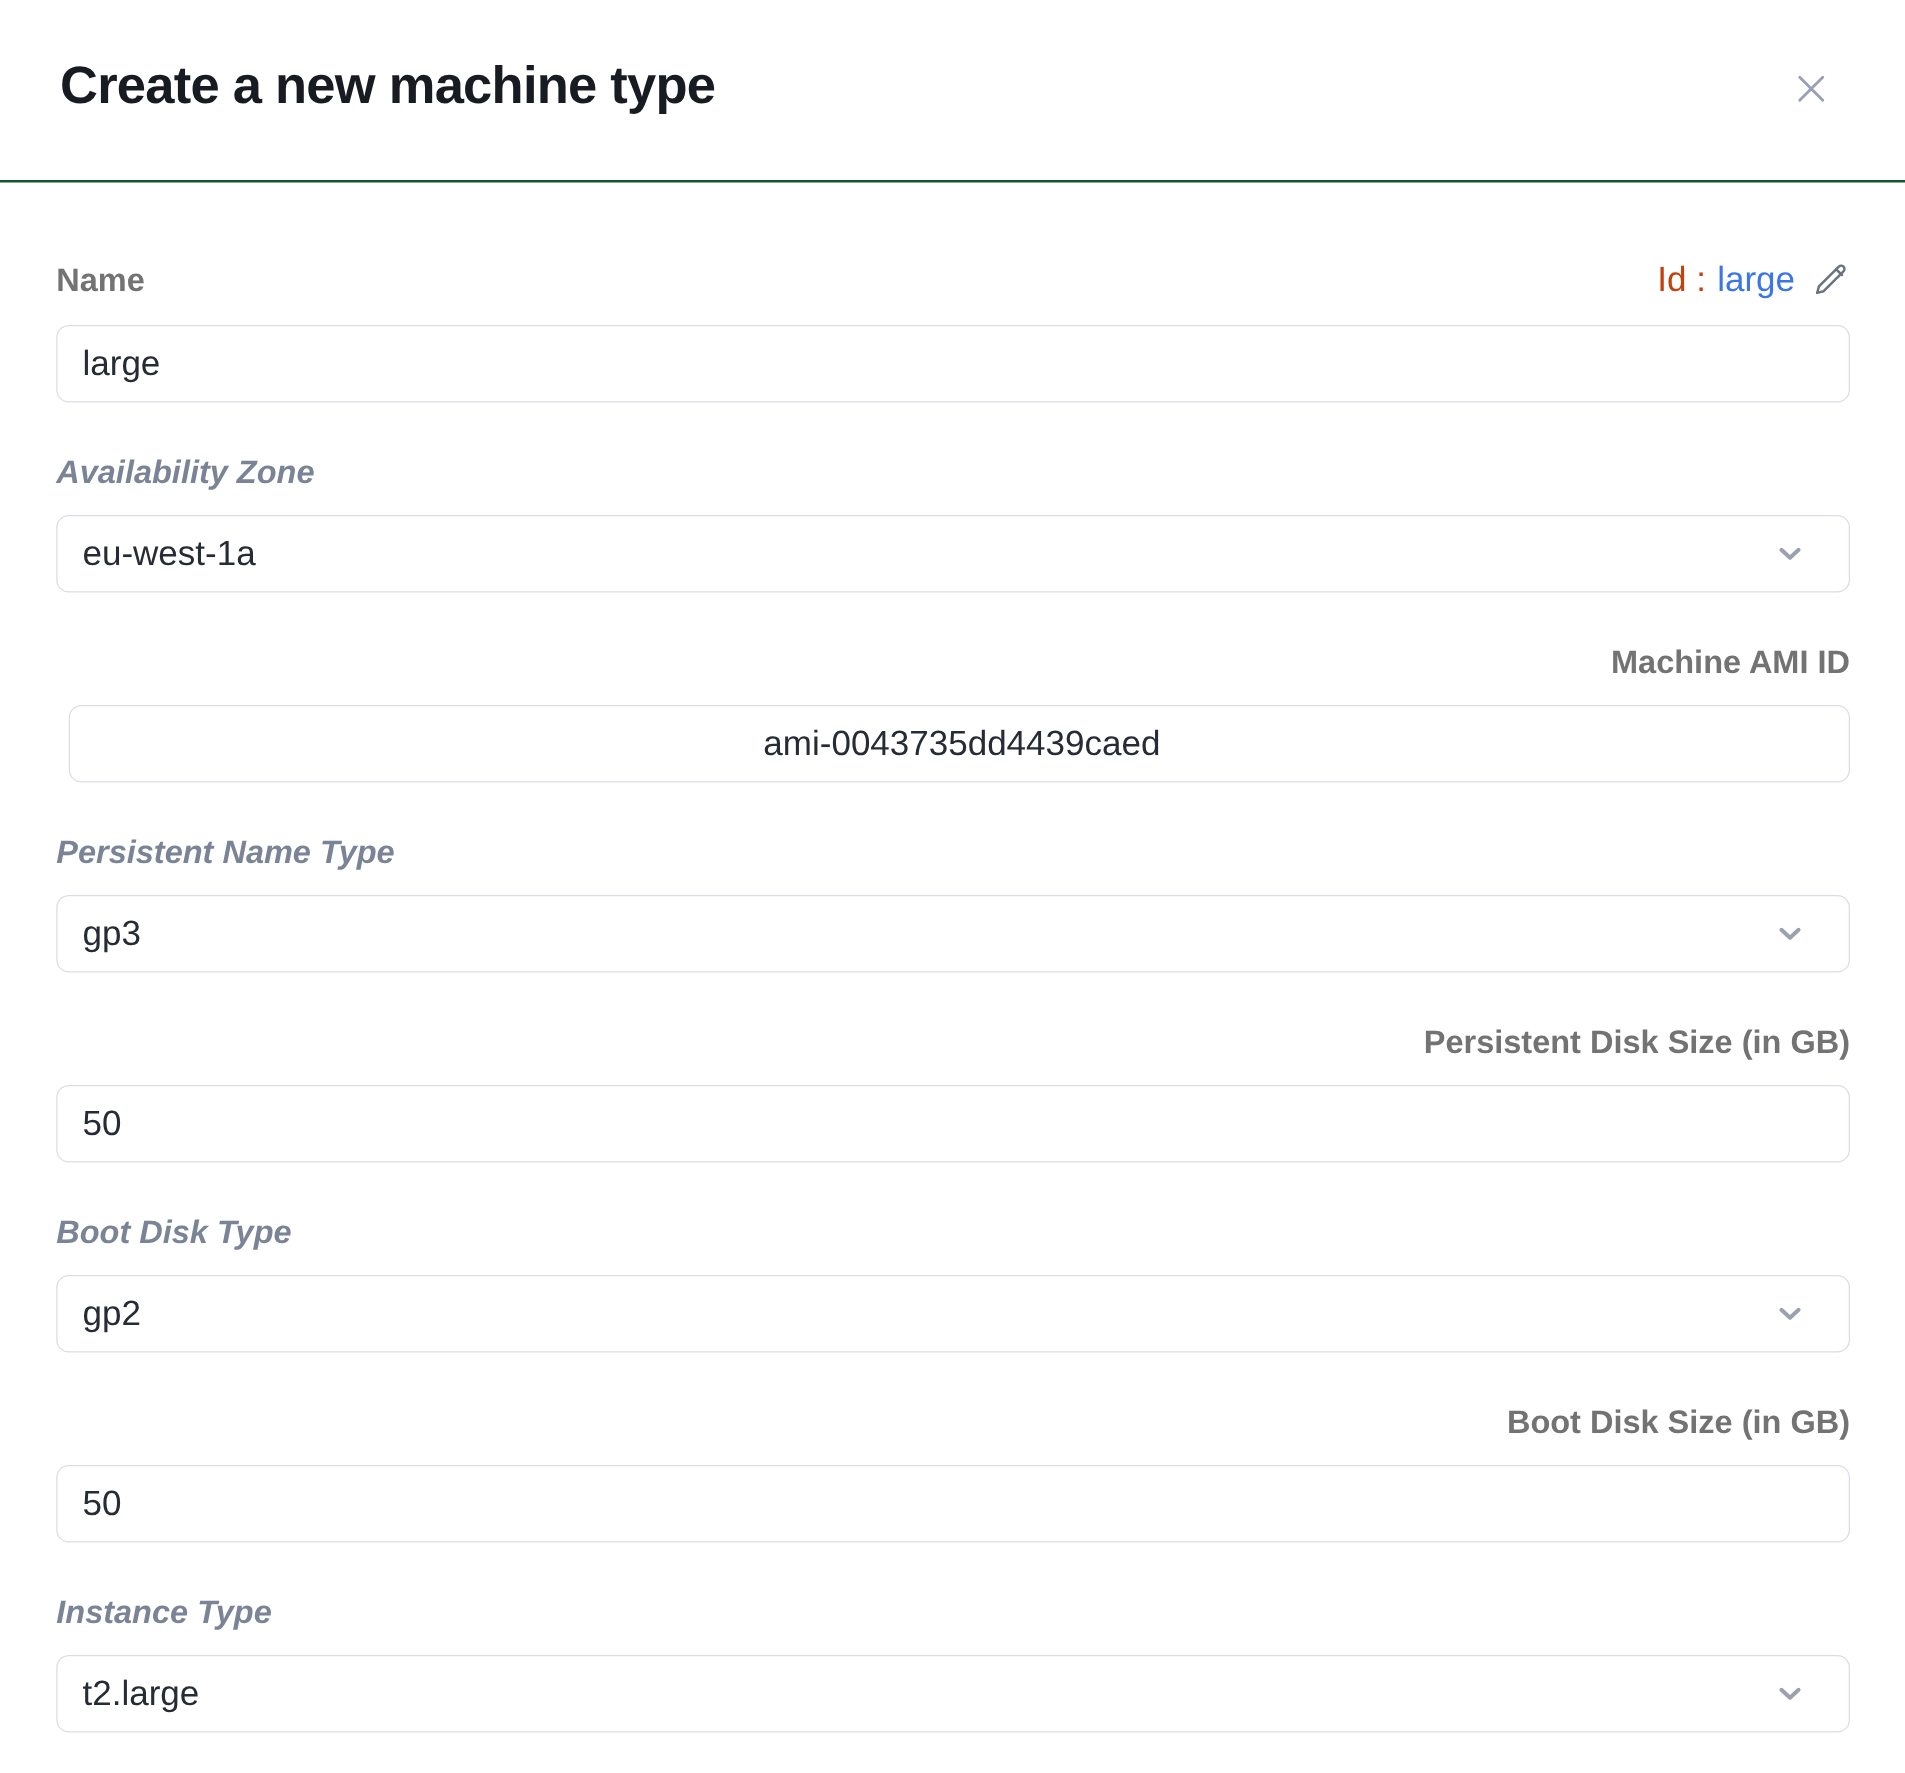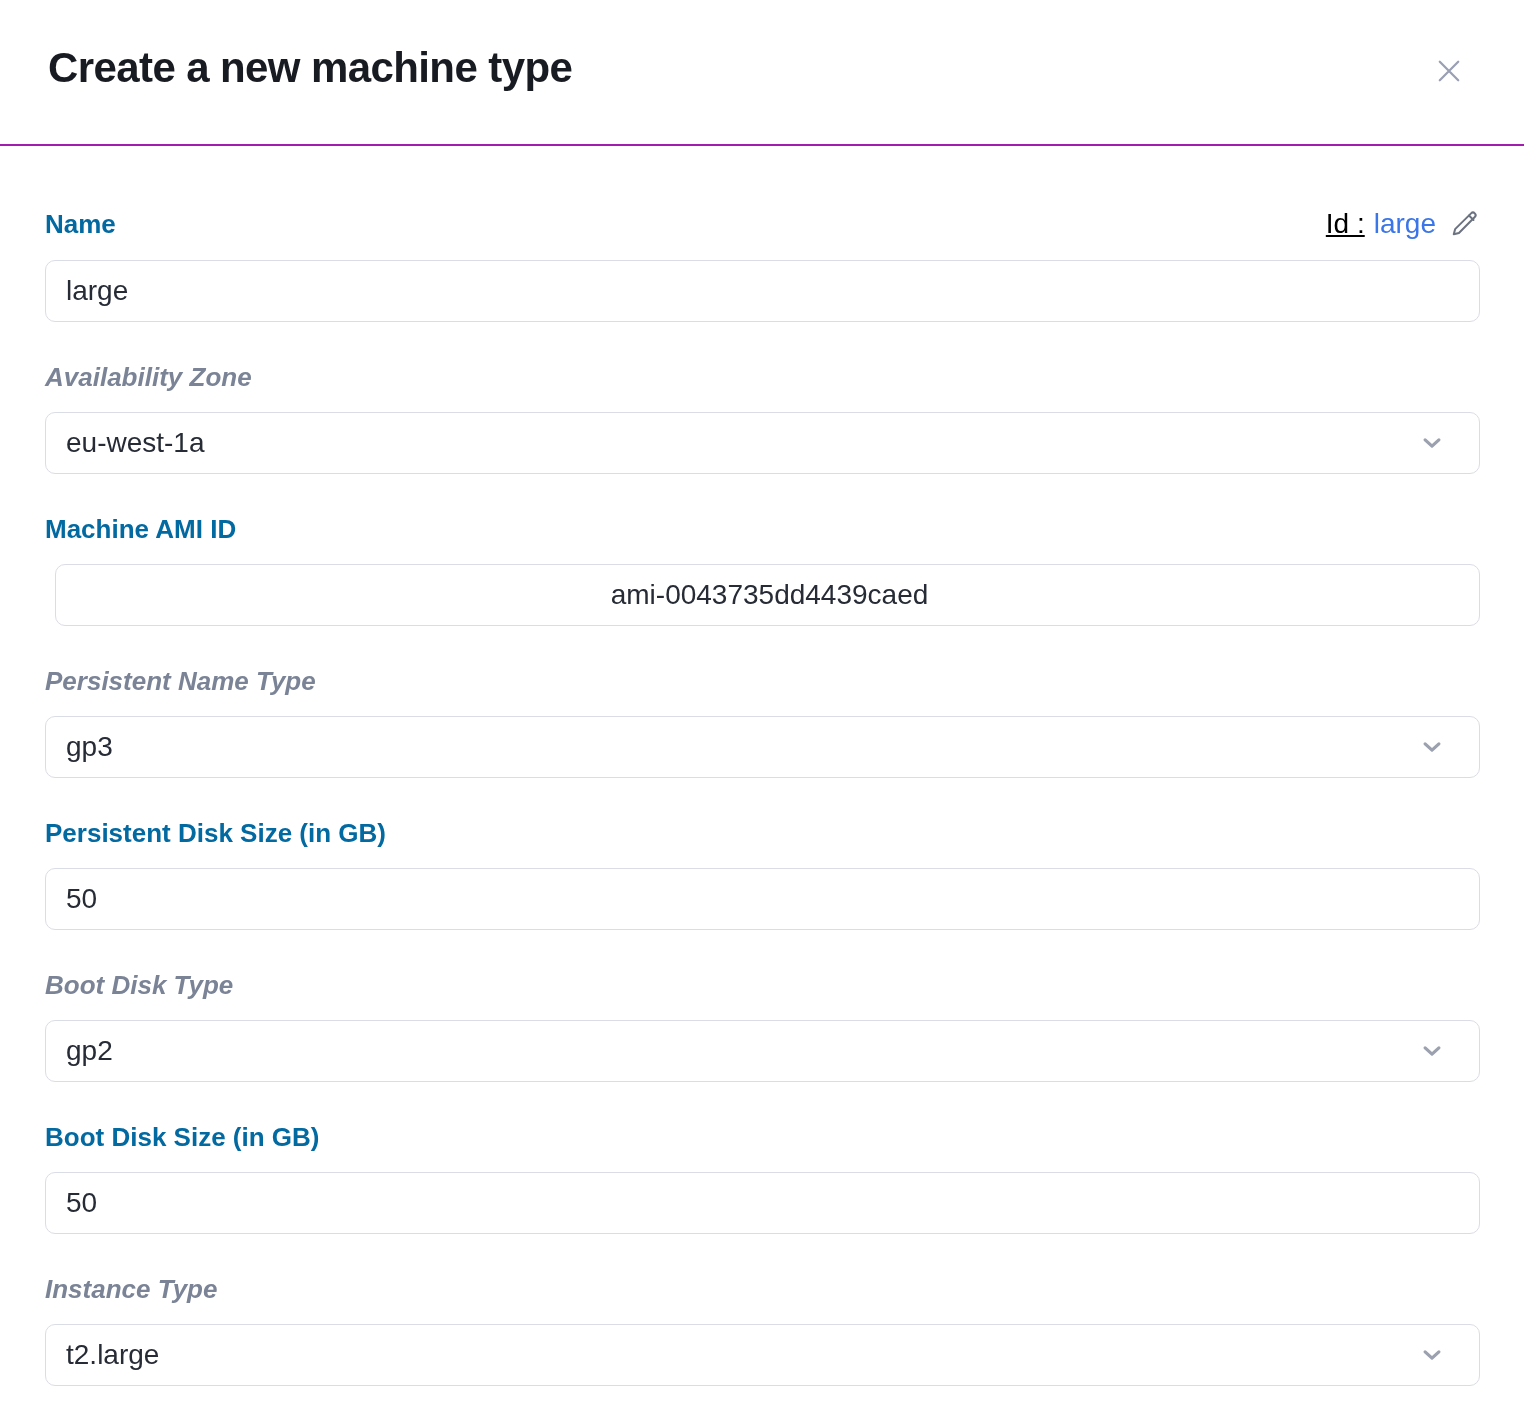--- a/index.html
+++ b/index.html
@@ -14,21 +14,21 @@
   .modal {
     width: 100%;
     height: 100%;
     background: #ffffff;
     display: flex;
     flex-direction: column;
   }
   .modal-header {
     height: 146px;
     padding: 42px 44px 0 48px;
-    border-bottom: 2px solid #a21caf;
+    border-bottom: 2px solid #14532d;
     display: flex;
     justify-content: space-between;
     align-items: flex-start;
     flex: 0 0 auto;
     text-align: right;
   }
   .modal-title {
     margin: 0;
     font-size: 42px;
     line-height: 1.25;
@@ -59,31 +59,31 @@
     align-items: center;
     margin-bottom: 20px;
     min-height: 32px;
   }
   .field-label {
     display: block;
     font-size: 26px;
     font-weight: 700;
     line-height: 30px;
   }
-  .field-label.dark  { color: #0369a1; }
+  .field-label.dark  { color: #737373; text-align: right; }
   .field-label.light { color: #7b8496; font-style: italic; }
   .field > .field-label { margin-bottom: 20px; }
 
   .id-badge {
     display: flex;
     align-items: center;
     font-size: 28px;
     font-weight: 400;
   }
-  .id-prefix { color: #000000; text-decoration: underline; }
+  .id-prefix { color: #c2410c; }
   .id-value  { color: #3b76e8; margin-left: 9px; }
   .edit-wrap {
     width: 30px;
     height: 30px;
     margin-left: 14px;
     cursor: pointer;
   }
   .edit-wrap svg { width: 100%; height: 100%; display: block; }
 
   .text-input, .select {

